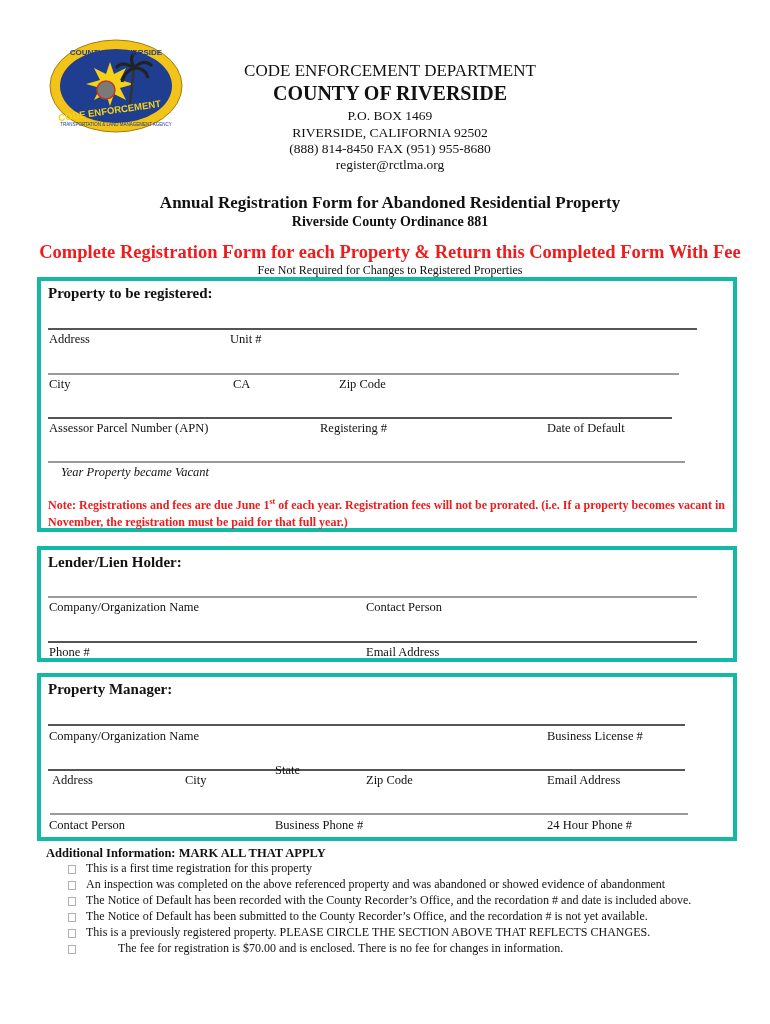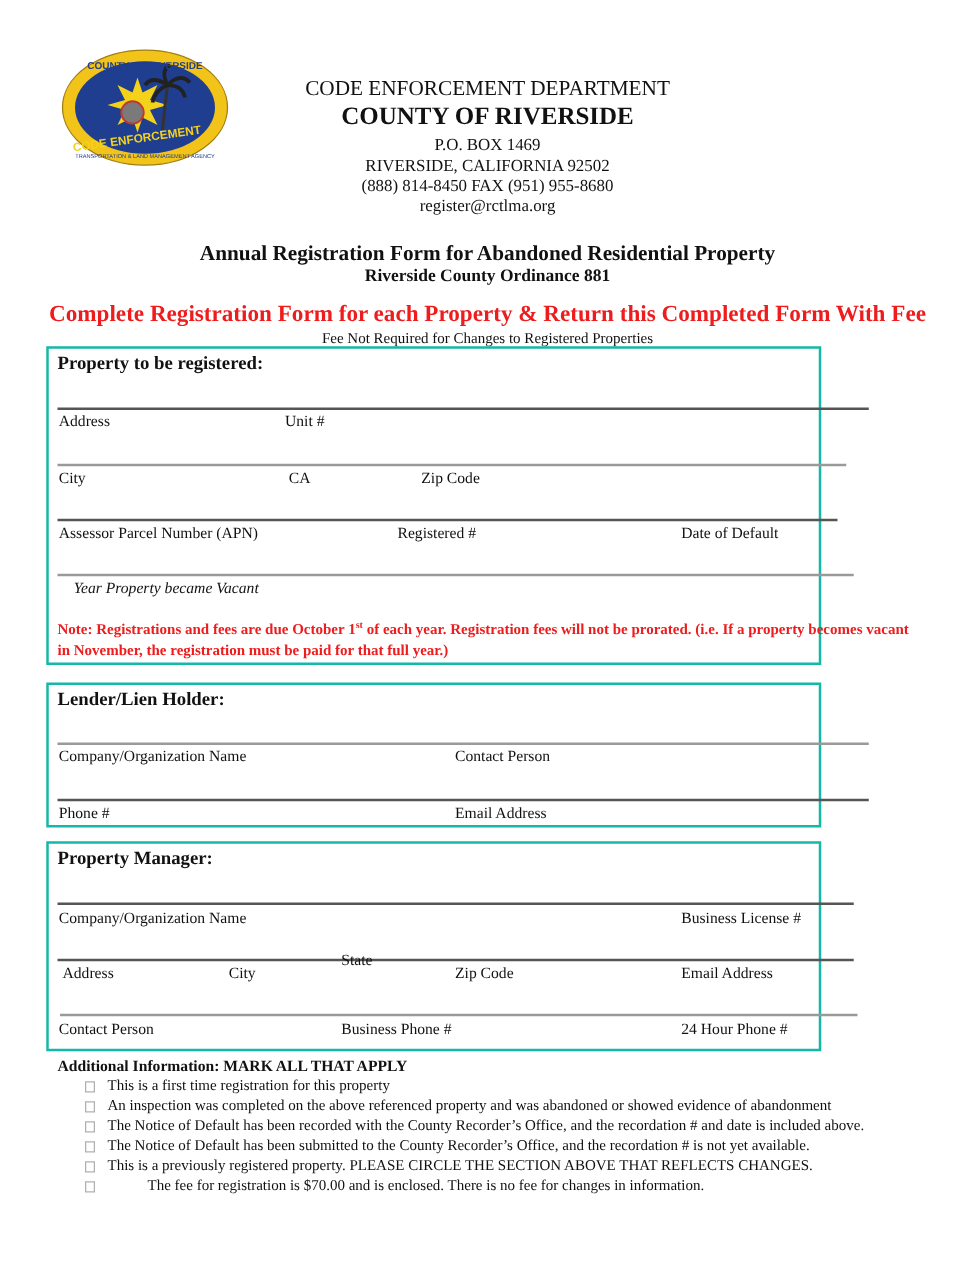--- a/index.html
+++ b/index.html
@@ -5,21 +5,21 @@
   html, body { margin:0; padding:0; background:#ffffff; }
   body { width:770px; height:1024px; position:relative; overflow:hidden; font-family:"Liberation Serif", serif; color:#111; }
   .center { position:absolute; left:0; width:780px; text-align:center; white-space:nowrap; }
   .dept { top:61px; font-size:17px; left:0; width:780px; }
   .county { top:82px; font-size:20px; font-weight:bold; width:780px; }
   .addr { font-size:13.5px; width:780px; }
   .formtitle { top:193px; font-size:17px; font-weight:bold; width:780px; }
   .ordinance { top:214px; font-size:14px; font-weight:bold; width:780px; }
   .redhead { top:242px; font-size:18.5px; font-weight:bold; color:#ee1c1c; width:780px; }
   .feenote { top:263px; font-size:12px; width:780px; }
-  .box { position:absolute; left:37px; width:620px; border:2px solid #14b8a6; box-sizing:border-box; }
+  .box { position:absolute; left:37px; width:700px; border:4px solid #14b8a6; box-sizing:border-box; }
   .box-title { position:absolute; left:7px; top:4px; font-size:15px; font-weight:bold; }
   .line { position:absolute; height:1.5px; background:#555; }
   .line.gray { background:#9a9a9a; height:2px; }
   .lbl { position:absolute; font-size:12.5px; white-space:nowrap; }
   .note { position:absolute; left:7px; font-size:12px; font-weight:bold; color:#ee1c1c; line-height:17px; width:690px; }
   .note sup { font-size:8px; }
   .addl-title { position:absolute; left:46px; top:846px; font-size:12.5px; font-weight:bold; }
   .chk { position:absolute; left:68px; width:8px; height:9px; border:1px solid #b0b0b0; box-sizing:border-box; }
   .chk-text { position:absolute; left:86px; font-size:12px; white-space:nowrap; }
   .logo { position:absolute; left:48px; top:38px; width:136px; height:96px; }
@@ -60,27 +60,27 @@
   <div class="lbl" style="left:8px; top:51px;">Address</div>
   <div class="lbl" style="left:189px; top:51px;">Unit #</div>
 
   <div class="line gray" style="left:7px; top:92px; width:631px;"></div>
   <div class="lbl" style="left:8px; top:96px;">City</div>
   <div class="lbl" style="left:192px; top:96px;">CA</div>
   <div class="lbl" style="left:298px; top:96px;">Zip Code</div>
 
   <div class="line" style="left:7px; top:136px; width:624px;"></div>
   <div class="lbl" style="left:8px; top:140px;">Assessor Parcel Number (APN)</div>
-  <div class="lbl" style="left:279px; top:140px;">Registered #</div>
+  <div class="lbl" style="left:279px; top:140px;">Registering #</div>
   <div class="lbl" style="left:506px; top:140px;">Date of Default</div>
 
   <div class="line gray" style="left:7px; top:180px; width:637px;"></div>
   <div class="lbl" style="left:20px; top:184px;font-style:italic;">Year Property became Vacant</div>
 
-  <div class="note" style="top:212px;"><span>Note: Registrations and fees are due October 1</span><sup>st</sup><span> of each year.  Registration fees will not be prorated.  (i.e. If a property becomes vacant in November, the registration must be paid for that full year.)</span></div>
+  <div class="note" style="top:212px;"><span>Note: Registrations and fees are due June 1</span><sup>st</sup><span> of each year.  Registration fees will not be prorated.  (i.e. If a property becomes vacant in November, the registration must be paid for that full year.)</span></div>
 </div>
 
 <div class="box" style="top:546px; height:116px;">
   <div class="box-title">Lender/Lien Holder:</div>
 
   <div class="line gray" style="left:7px; top:46px; width:649px;"></div>
   <div class="lbl" style="left:8px; top:50px;">Company/Organization Name</div>
   <div class="lbl" style="left:325px; top:50px;">Contact Person</div>
 
   <div class="line" style="left:7px; top:91px; width:649px;"></div>

